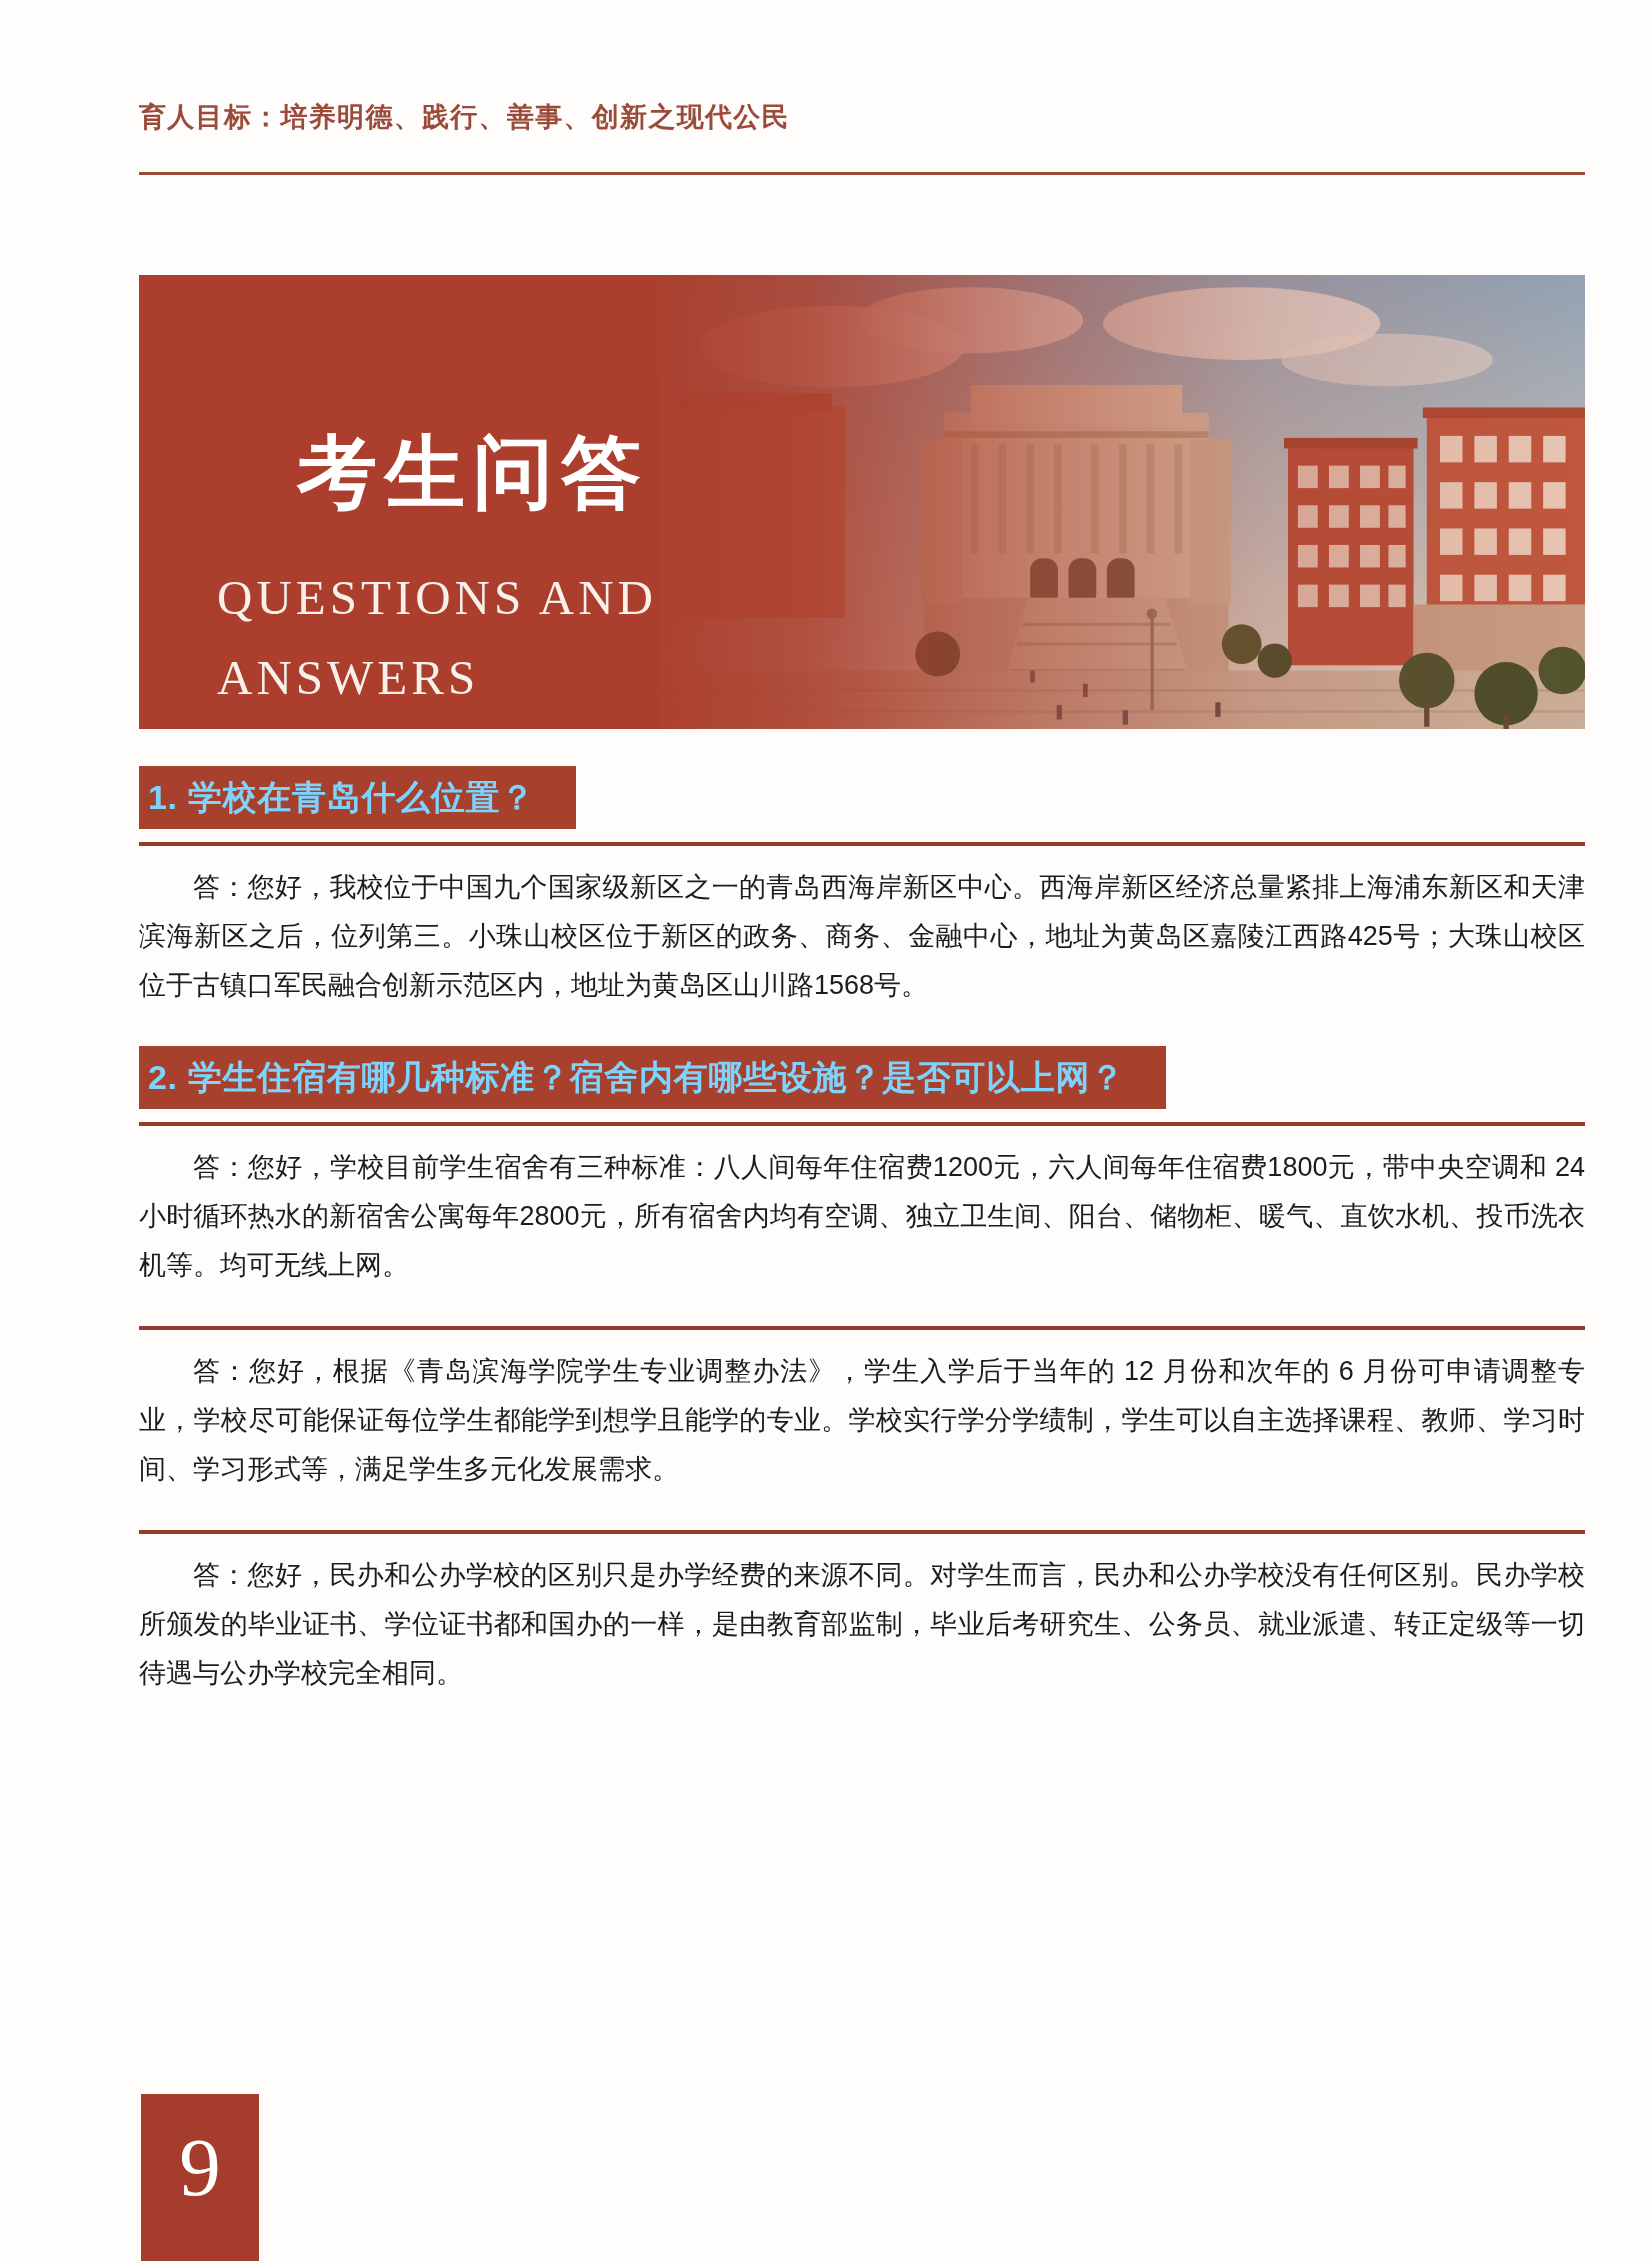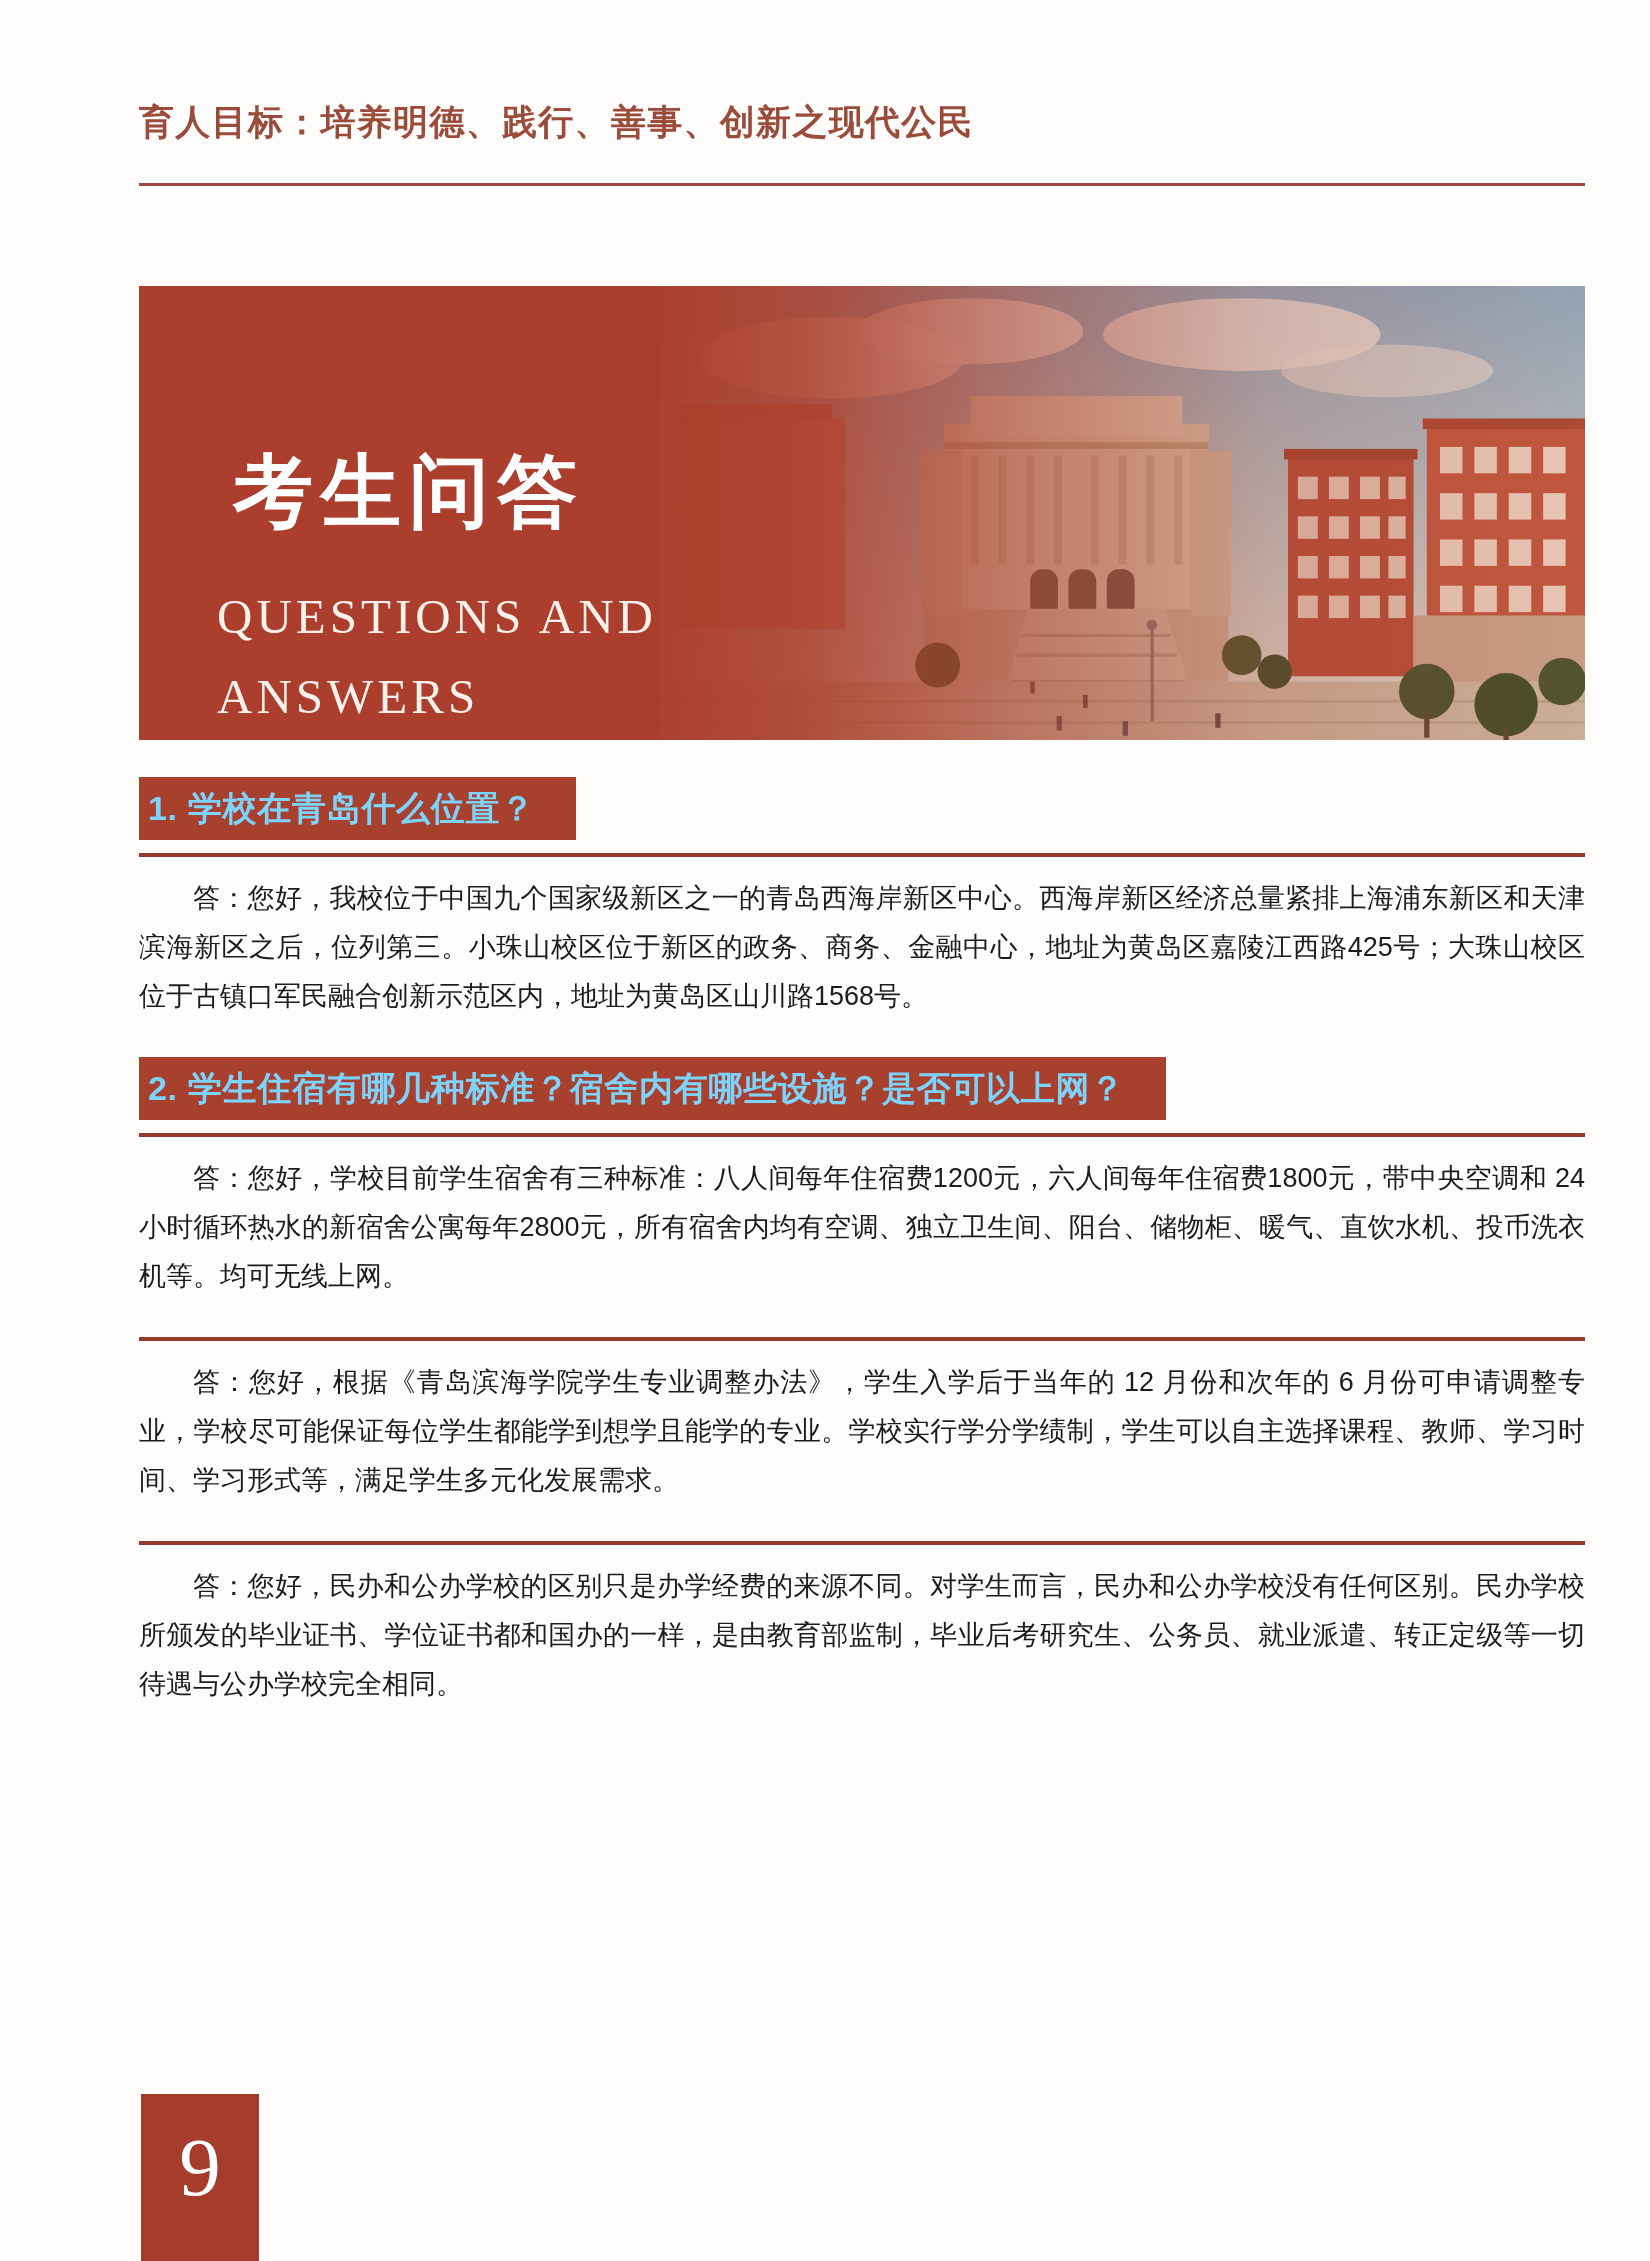--- a/index.html
+++ b/index.html
@@ -8,21 +8,21 @@
     background:#fefdfb;
     font-family:"Liberation Sans","DejaVu Sans",sans-serif;
     overflow:hidden;
     position:relative;
   }
   .page{position:relative;width:1651px;height:2261px;}
 
   
   .hdr{padding:99px 66px 0 139px;}
   .slogan{
-    color:#9b4b3a;font-weight:bold;font-size:35px;letter-spacing:1.3px;
+    color:#9b4b3a;font-weight:bold;font-size:27px;letter-spacing:1.3px;
   }
   .hdr-rule{margin-top:37px;height:2.6px;background:#9b4b3a;}
 
   
   .banner{
     position:relative;margin:100px 66px 0 139px;height:454px;
     background:#ab3e2c;overflow:hidden;
   }
   .banner-photo{position:absolute;top:0;right:0;bottom:0;width:64%;}
   .banner-photo svg{width:100%;height:100%;display:block;}
@@ -30,22 +30,23 @@
     position:absolute;inset:0;
     background:linear-gradient(90deg,
       #ab3e2c 0%, #ab3e2c 34%,
       rgba(171,62,44,.88) 46%,
       rgba(171,62,44,.55) 62%,
       rgba(171,62,44,.28) 78%,
       rgba(171,62,44,.12) 100%);
   }
   .banner-text{position:absolute;left:78px;top:137px;color:#fff;}
   .banner-title-zh{
-    margin:16px;font-size:80px;font-weight:900;letter-spacing:8px;
+    margin:8px;font-size:80px;font-weight:900;letter-spacing:8px;
     font-family:"Liberation Sans","DejaVu Sans",sans-serif;
+    text-align:right;
   }
   .banner-title-en{
     margin-top:30px;
     font-family:"Liberation Serif","DejaVu Serif",serif;
     font-size:49px;line-height:80px;letter-spacing:4px;color:#f7 efe8;
     color:#f8f1ea;
   }
 
   
   main{padding:0 66px 0 139px;}

